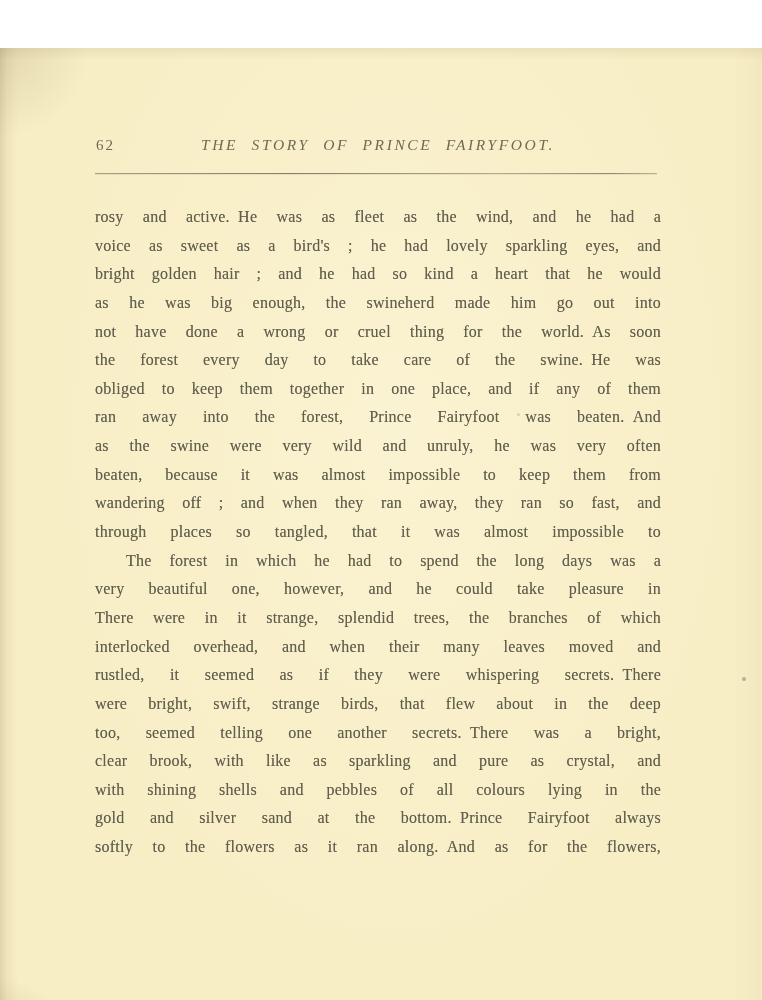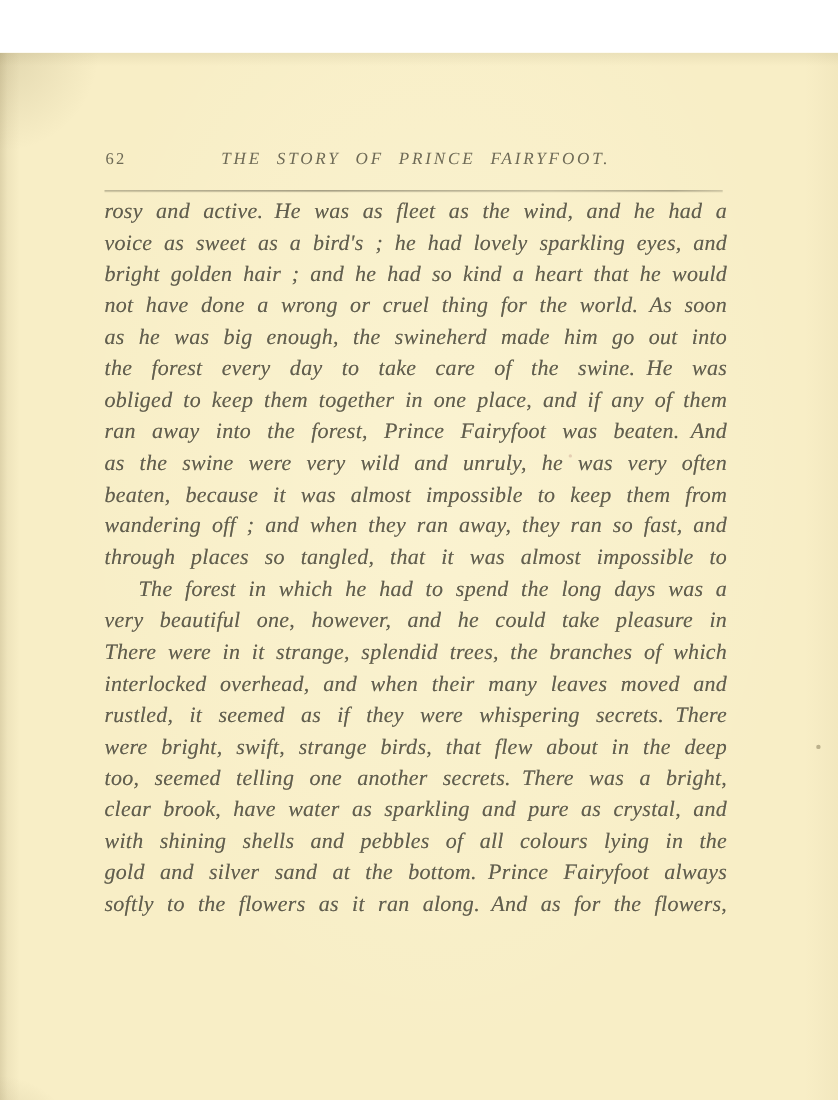--- a/index.html
+++ b/index.html
@@ -69,28 +69,27 @@
     background: linear-gradient(to right,
       rgba(100,95,75,0.55),
       rgba(100,95,75,0.78) 35%,
       rgba(100,95,75,0.48) 72%,
       rgba(100,95,75,0.70) 92%,
       rgba(100,95,75,0.40));
     box-shadow: 0 1px 0 rgba(100,95,75,0.10);
   }
   .text-block {
     position: absolute;
-    top: 130px;
+    top: 155px;
     left: 95px;
     width: 566px;
     color: #615e4e;
-    font-size: 20px;
+    font-size: 16px;
     line-height: 28.65px;
     text-shadow: 0 0 0.5px rgba(97,94,78,0.55);
-    font-style: italic;
   }
   .line {
     height: 28.65px;
     text-align: justify;
     text-align-last: justify;
     letter-spacing: 0.25px;
     white-space: nowrap; 
   }
   .line.indent { text-indent: 31px; }
   .line.flush  { text-align-last: left; }
@@ -120,37 +119,37 @@
     <span class="folio">62</span>
     <span class="head-title">THE STORY OF PRINCE FAIRYFOOT.</span>
   </header>
 
   <div class="rule"></div>
 
   <main class="text-block">
       <div class="line">rosy and active. He was as fleet as the wind, and he had a</div>
       <div class="line">voice as sweet as a bird's ; he had lovely sparkling eyes, and</div>
       <div class="line">bright golden hair ; and he had so kind a heart that he would</div>
+      <div class="line">as he was big enough, the swineherd made him go out into</div>
       <div class="line">not have done a wrong or cruel thing for the world. As soon</div>
-      <div class="line">as he was big enough, the swineherd made him go out into</div>
       <div class="line">the forest every day to take care of the swine. He was</div>
       <div class="line">obliged to keep them together in one place, and if any of them</div>
       <div class="line">ran away into the forest, Prince Fairyfoot was beaten. And</div>
       <div class="line">as the swine were very wild and unruly, he was very often</div>
       <div class="line">beaten, because it was almost impossible to keep them from</div>
       <div class="line">wandering off ; and when they ran away, they ran so fast, and</div>
       <div class="line">through places so tangled, that it was almost impossible to</div>
       <div class="line indent">The forest in which he had to spend the long days was a</div>
       <div class="line">very beautiful one, however, and he could take pleasure in</div>
       <div class="line">There were in it strange, splendid trees, the branches of which</div>
       <div class="line">interlocked overhead, and when their many leaves moved and</div>
       <div class="line">rustled, it seemed as if they were whispering secrets. There</div>
       <div class="line">were bright, swift, strange birds, that flew about in the deep</div>
       <div class="line">too, seemed telling one another secrets. There was a bright,</div>
-      <div class="line">clear brook, have water as sparkling and pure as crystal, and</div>
+      <div class="line">clear brook, with like as sparkling and pure as crystal, and</div>
       <div class="line">with shining shells and pebbles of all colours lying in the</div>
       <div class="line">gold and silver sand at the bottom. Prince Fairyfoot always</div>
       <div class="line">softly to the flowers as it ran along. And as for the flowers,</div>
     </main>
 
   <div class="speck s1"></div>
   <div class="speck s2"></div>
 </div>
 
 </body></html>

